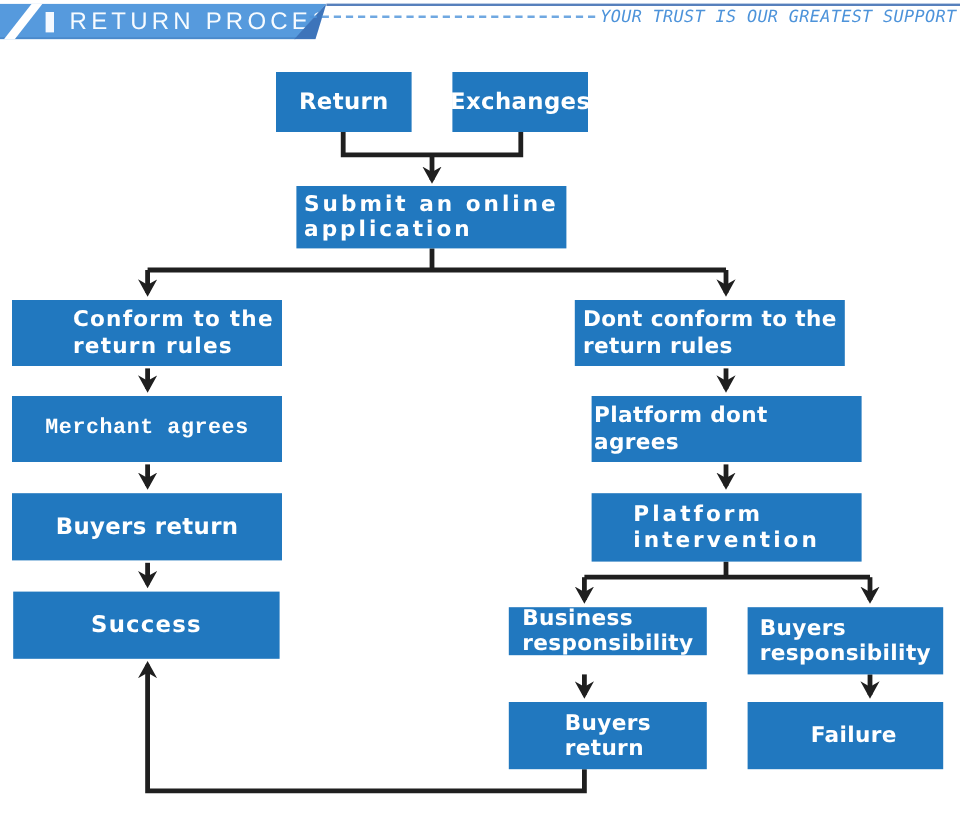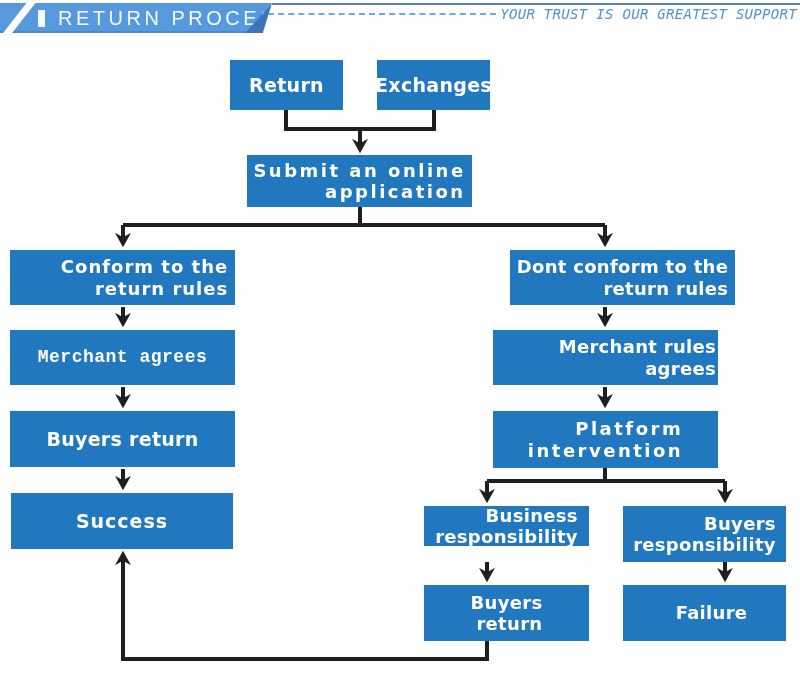--- a/index.html
+++ b/index.html
@@ -53,29 +53,29 @@
   #slogan{
     position:absolute;right:3px;top:6px;
     color:var(--accent);
     font-family:"DejaVu Sans Mono", monospace;
     font-style:italic;font-size:14px;letter-spacing:0.3px;white-space:nowrap;
   }
 
   
   .node{
     position:absolute;background:var(--box);color:var(--text);
-    display:flex;align-items:center;justify-content:center;text-align:right;
+    display:flex;align-items:center;justify-content:center;text-align:left;
     font-weight:bold;font-size:18px;line-height:1.18;letter-spacing:0.3px;
     white-space:pre-line;box-sizing:border-box;padding:0 2px;
   }
   #n-return            {left:230px;top:60px; width:113px;height:50px;font-size:19px;}
   #n-exchanges         {left:377px;top:60px; width:113px;height:50px;font-size:19px;}
   #n-submit            {left:247px;top:155px;width:225px;height:52px;letter-spacing:2.5px;}
   #n-conform           {left:10px; top:250px;width:225px;height:55px;letter-spacing:1px;padding-left:46px;}
-  #n-dont-conform      {left:510px;top:250px;width:225px;height:55px;}
+  #n-dont-conform      {left:479px;top:250px;width:225px;height:55px;}
   #n-merchant-agrees   {left:10px; top:330px;width:225px;height:55px;letter-spacing:0.5px;font-family:Liberation Mono, monospace;}
   #n-merchant-dont     {left:493px;top:330px;width:225px;height:55px;}
   #n-buyers-return-left{left:10px; top:411px;width:225px;height:56px;font-size:19px;}
   #n-platform          {left:493px;top:411px;width:225px;height:57px;letter-spacing:2.5px;}
   #n-success           {left:11px; top:493px;width:222px;height:56px;font-size:19px;letter-spacing:1px;}
   #n-business-resp     {left:424px;top:506px;width:165px;height:40px;}
   #n-buyers-resp       {left:623px;top:506px;width:163px;height:56px;}
   #n-buyers-return-2   {left:424px;top:585px;width:165px;height:56px;}
   #n-failure           {left:623px;top:585px;width:163px;height:56px;padding-left:16px;}
 
@@ -129,21 +129,21 @@
 
   <div class="node" id="n-return">Return</div>
   <div class="node" id="n-submit">Submit an online
 application</div>
   <div class="node" id="n-exchanges">Exchanges</div>
   <div class="node" id="n-conform">Conform to the
 return rules</div>
   <div class="node" id="n-dont-conform">Dont conform to the
 return rules</div>
   <div class="node" id="n-merchant-agrees">Merchant agrees</div>
-  <div class="node" id="n-merchant-dont">Merchant rules agrees</div>
+  <div class="node" id="n-merchant-dont">Platform dont agrees</div>
   <div class="node" id="n-buyers-return-left">Buyers return</div>
   <div class="node" id="n-success">Success</div>
   <div class="node" id="n-platform">Platform
 intervention</div>
   <div class="node" id="n-business-resp">Business
 responsibility</div>
   <div class="node" id="n-buyers-resp">Buyers
 responsibility</div>
   <div class="node" id="n-buyers-return-2">Buyers
 return</div>

